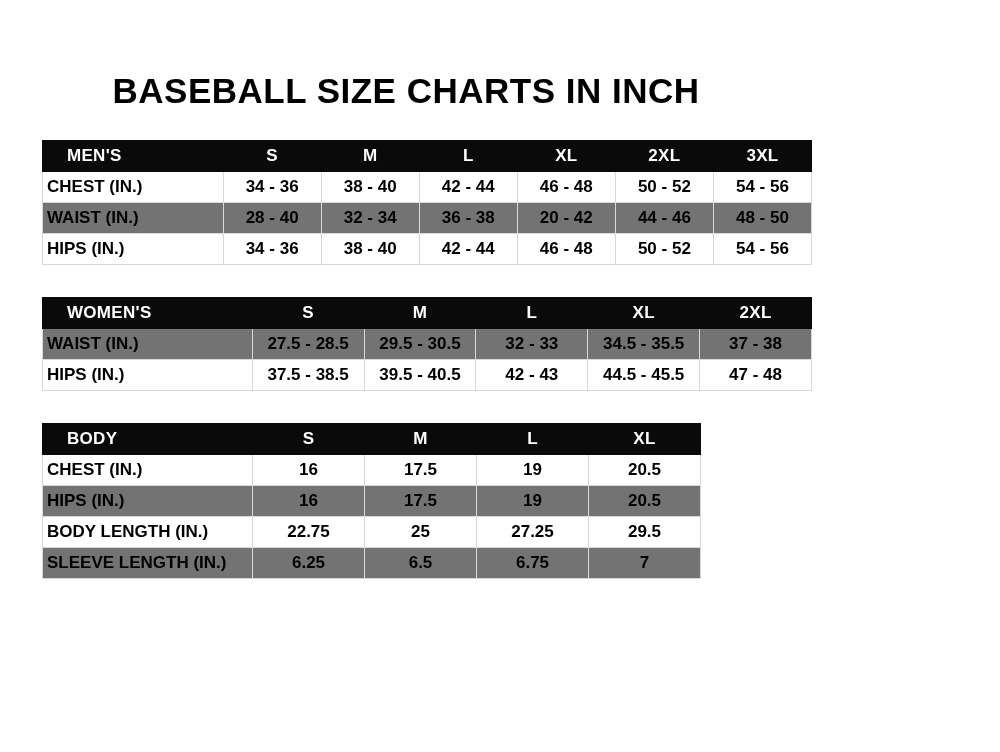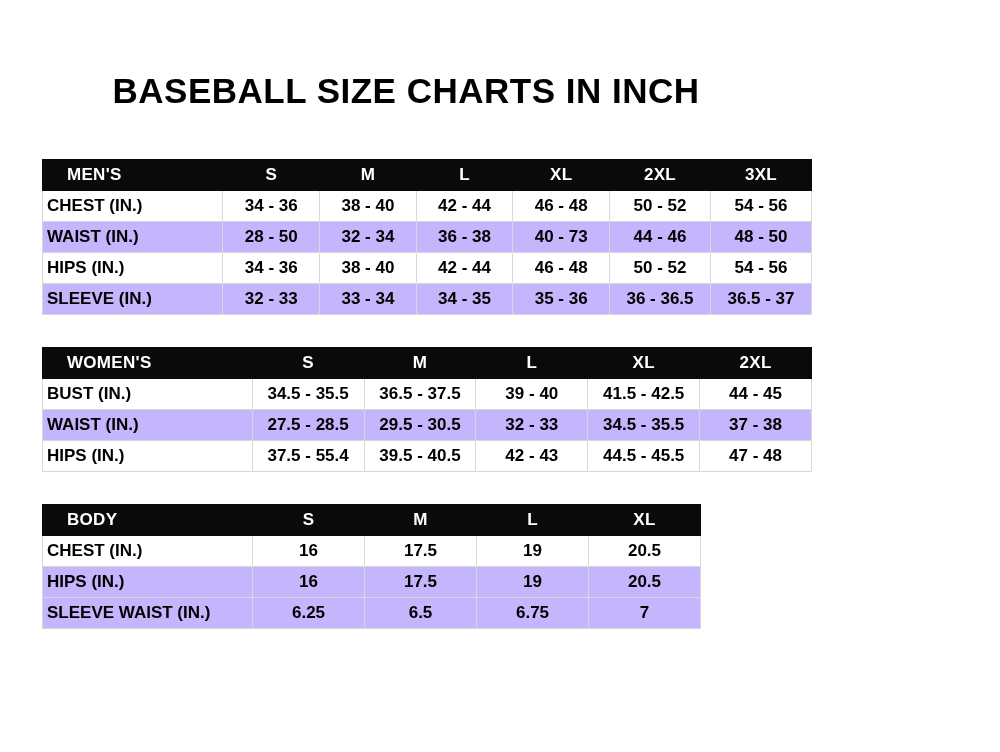--- a/index.html
+++ b/index.html
@@ -23,21 +23,21 @@
   }
   .title {
     text-align: center;
     font-size: 35px;
     font-weight: bold;
     letter-spacing: 0.5px;
     padding-top: 72px;
     line-height: 1.1;
   }
   .tables {
-    margin-top: 48px;
+    margin-top: 29px;
     padding-left: 42px;
   }
   table {
     border-collapse: collapse;
     table-layout: fixed;
     font-size: 17px;
     font-weight: bold;
     margin-bottom: 32px;
   }
   table tr { height: 31px; }
@@ -53,21 +53,21 @@
     color: #ffffff;
     border: 1px solid #0a0a0a;
     font-size: 17px;
     letter-spacing: 0.3px;
   }
   thead th.first {
     text-align: left;
     padding-left: 24px;
   }
   tbody tr.alt td {
-    background: #c4b5fd;
+    background: #737373;
   }
   tbody td.rowhead {
     text-align: left;
     font-weight: bold;
   }
   
   .t-men col.c0 { width: 210px; }
   .t-men col.cx { width: 112px; }
   .t-women col.c0 { width: 210px; }
   .t-women col.cx { width: 112px; }
@@ -109,45 +109,36 @@
           <td class="rowhead">CHEST (IN.)</td>
           <td>34 - 36</td>
           <td>38 - 40</td>
           <td>42 - 44</td>
           <td>46 - 48</td>
           <td>50 - 52</td>
           <td>54 - 56</td>
         </tr>
         <tr class="alt">
           <td class="rowhead">WAIST (IN.)</td>
-          <td>28 - 50</td>
+          <td>28 - 40</td>
           <td>32 - 34</td>
           <td>36 - 38</td>
-          <td>40 - 73</td>
+          <td>20 - 42</td>
           <td>44 - 46</td>
           <td>48 - 50</td>
         </tr>
         <tr>
           <td class="rowhead">HIPS (IN.)</td>
           <td>34 - 36</td>
           <td>38 - 40</td>
           <td>42 - 44</td>
           <td>46 - 48</td>
           <td>50 - 52</td>
           <td>54 - 56</td>
         </tr>
-        <tr class="alt">
-          <td class="rowhead">SLEEVE (IN.)</td>
-          <td>32 - 33</td>
-          <td>33 - 34</td>
-          <td>34 - 35</td>
-          <td>35 - 36</td>
-          <td>36 - 36.5</td>
-          <td>36.5 - 37</td>
-        </tr>
       </tbody>
     </table>
 
     <table class="t-women">
       <colgroup>
         <col class="c0">
           <col class="cx">
           <col class="cx">
           <col class="cx">
           <col class="cx">
@@ -157,39 +148,31 @@
         <tr>
           <th class="first">WOMEN'S</th>
           <th>S</th>
           <th>M</th>
           <th>L</th>
           <th>XL</th>
           <th>2XL</th>
         </tr>
       </thead>
       <tbody>
-        <tr>
-          <td class="rowhead">BUST (IN.)</td>
-          <td>34.5 - 35.5</td>
-          <td>36.5 - 37.5</td>
-          <td>39 - 40</td>
-          <td>41.5 - 42.5</td>
-          <td>44 - 45</td>
-        </tr>
         <tr class="alt">
           <td class="rowhead">WAIST (IN.)</td>
           <td>27.5 - 28.5</td>
           <td>29.5 - 30.5</td>
           <td>32 - 33</td>
           <td>34.5 - 35.5</td>
           <td>37 - 38</td>
         </tr>
         <tr>
           <td class="rowhead">HIPS (IN.)</td>
-          <td>37.5 - 55.4</td>
+          <td>37.5 - 38.5</td>
           <td>39.5 - 40.5</td>
           <td>42 - 43</td>
           <td>44.5 - 45.5</td>
           <td>47 - 48</td>
         </tr>
       </tbody>
     </table>
 
     <table class="t-youth">
       <colgroup>
@@ -216,22 +199,29 @@
           <td>19</td>
           <td>20.5</td>
         </tr>
         <tr class="alt">
           <td class="rowhead">HIPS (IN.)</td>
           <td>16</td>
           <td>17.5</td>
           <td>19</td>
           <td>20.5</td>
         </tr>
-        <tr class="alt">
-          <td class="rowhead">SLEEVE WAIST (IN.)</td>
+        <tr>
+          <td class="rowhead">BODY LENGTH (IN.)</td>
+          <td>22.75</td>
+          <td>25</td>
+          <td>27.25</td>
+          <td>29.5</td>
+        </tr>
+        <tr class="alt">
+          <td class="rowhead">SLEEVE LENGTH (IN.)</td>
           <td>6.25</td>
           <td>6.5</td>
           <td>6.75</td>
           <td>7</td>
         </tr>
       </tbody>
     </table>
 
   </div>
 </div>

